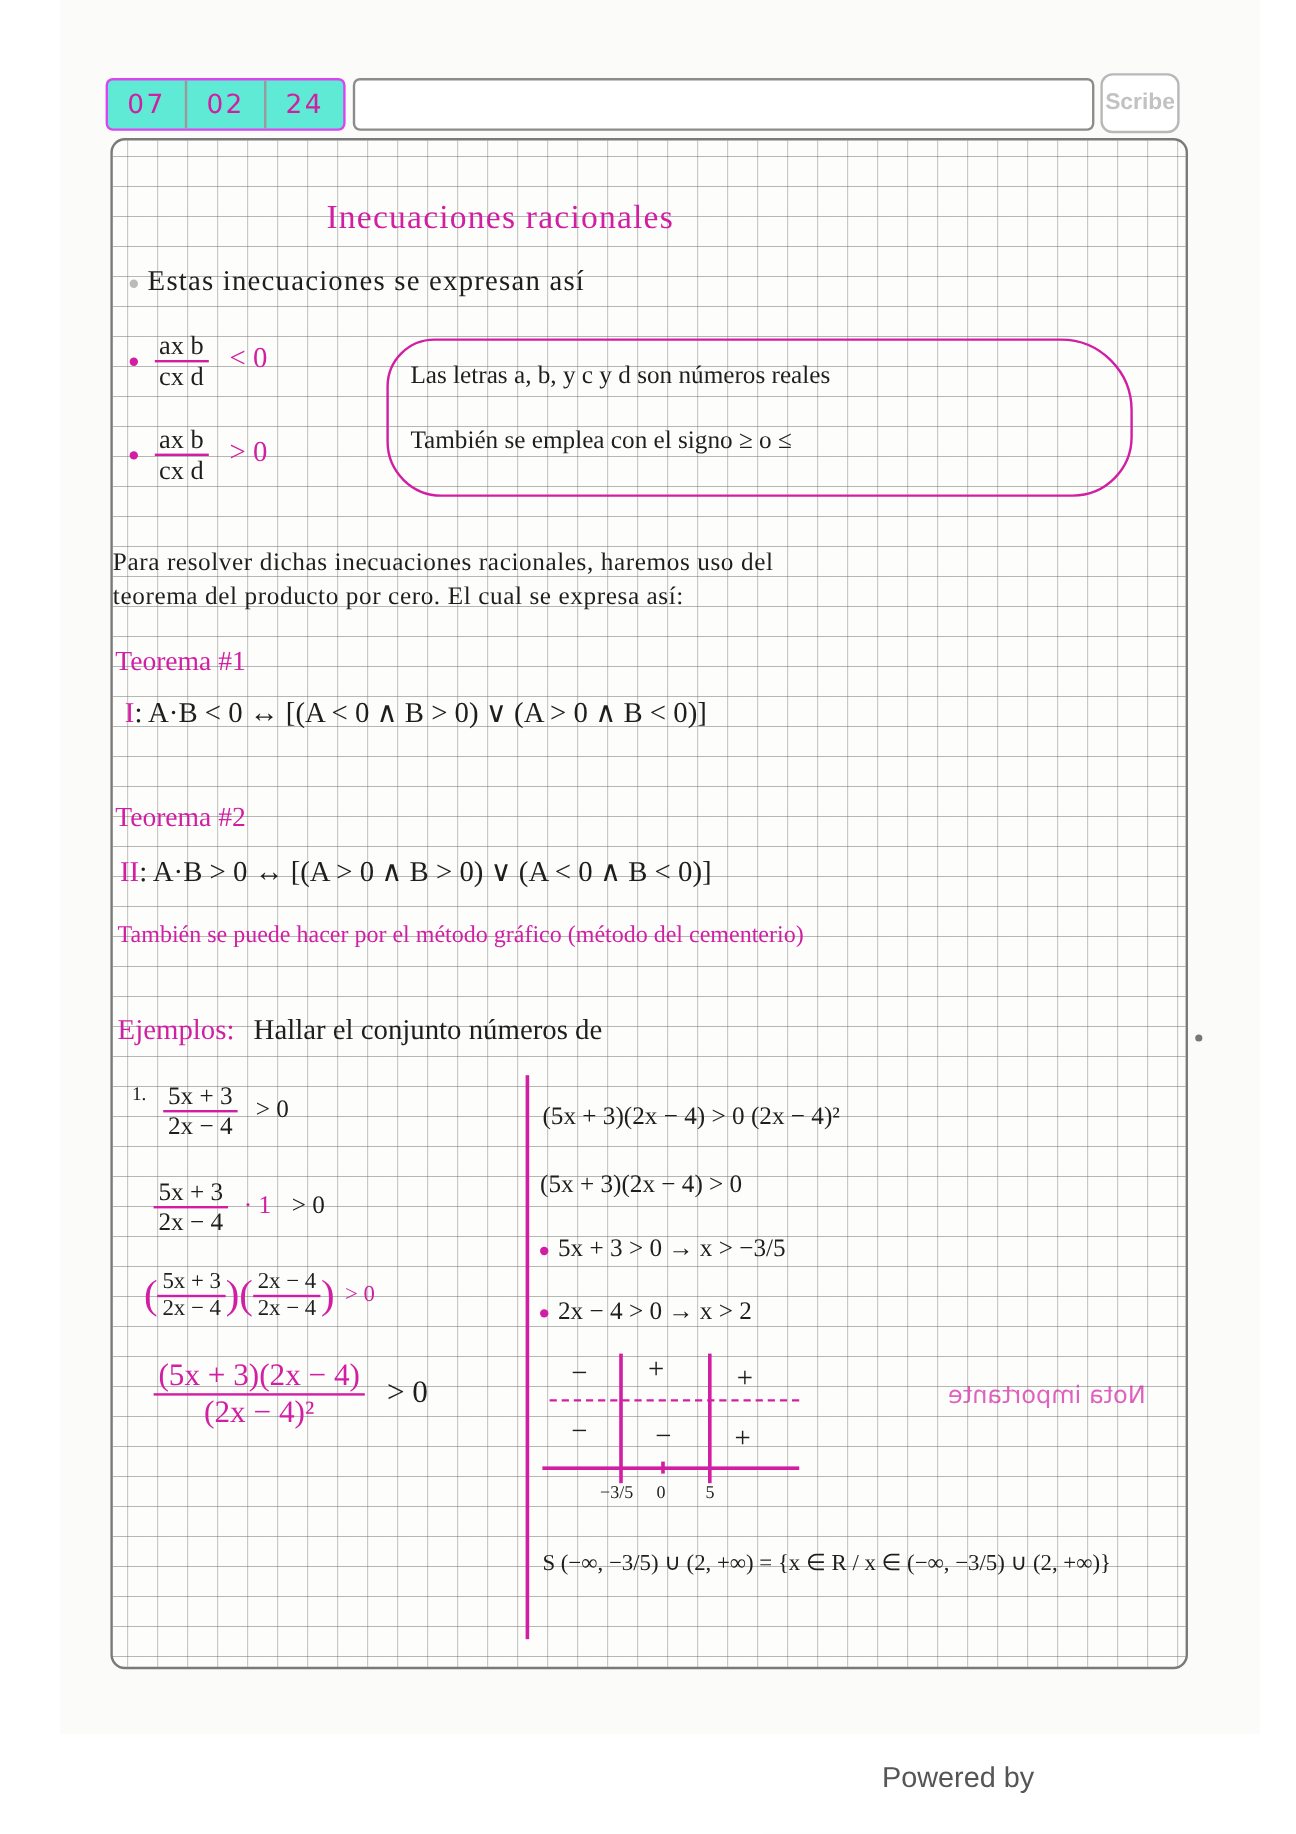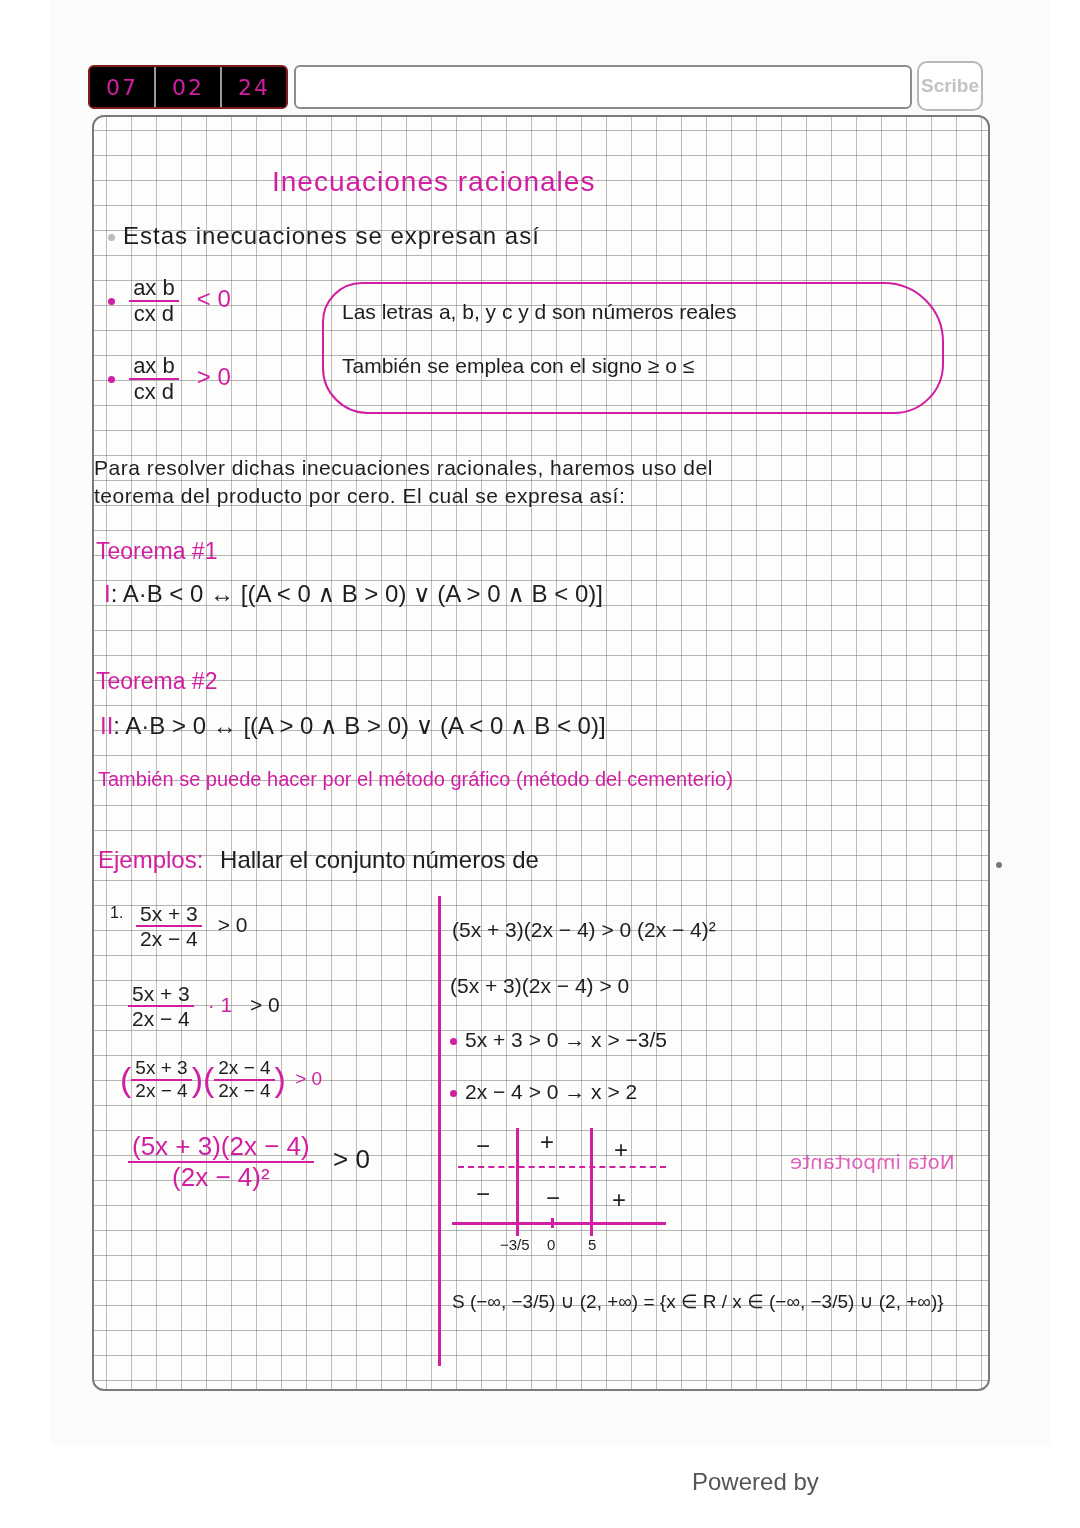--- a/index.html
+++ b/index.html
@@ -9,21 +9,21 @@
     font-family: "DejaVu Sans", sans-serif;
     color: #1d1d1d;
   }
   .scan {
     position: absolute; left: 50px; top: 0; width: 1000px; height: 1445px;
     background: #fbfbfa;
   }
   .header-row { position: absolute; top: 65px; left: 88px; height: 42px; }
   .date-box {
     position: absolute; left: 0; top: 0; width: 196px; height: 40px;
-    border: 2px solid #7f1d1d; border-radius: 6px; display: flex; background:#000000;
+    border: 2px solid #d946ef; border-radius: 6px; display: flex; background:#5eead4;
   }
   .date-cell {
     flex: 1; border-right: 2px solid #9a9a9a; display:flex; align-items:center; justify-content:center;
     color: #d11ea3; font-family: "DejaVu Sans", sans-serif; font-size: 22px; letter-spacing: 2px;
   }
   .date-cell:last-child { border-right: none; }
   .title-box {
     position: absolute; left: 206px; top: 0; width: 614px; height: 40px;
     border: 2px solid #8c8c8c; border-radius: 6px; background:#fff;
   }
@@ -37,37 +37,37 @@
     position: absolute; left: 92px; top: 115px; width: 894px; height: 1272px;
     border: 2.5px solid #7a7a7a; border-radius: 12px;
     background-color: #fdfdfc;
     background-image:
       linear-gradient(to right, rgba(110,110,110,0.45) 1px, transparent 1px),
       linear-gradient(to bottom, rgba(110,110,110,0.5) 1px, transparent 1px);
     background-size: 25px 25px;
     background-position: 12px 13px;
     overflow: hidden;
   }
-  .ink { position: absolute; font-family: Liberation Sans, sans-serif; color: #1e1e1e; white-space: nowrap; }
+  .ink { position: absolute; font-family: Liberation Serif, serif; color: #1e1e1e; white-space: nowrap; }
   .pink { color: #d11ea3; }
   .hand { font-size: 24px; letter-spacing: 1px; }
   .frac { display:inline-flex; flex-direction:column; align-items:center; vertical-align: middle; text-align: right; }
   .frac .num { border-bottom: 2.5px solid #d11ea3; padding: 0 4px; line-height: 1.1; }
   .frac .den { line-height: 1.1; padding: 0 4px; }
   .bullet { display:inline-block; width:7px; height:7px; border-radius:50%; background:#d11ea3; vertical-align:middle; margin-right:8px; }
   .bullet.grey { background:#bbb; }
   .cloud {
     position: absolute; left: 322px; top: 282px; width: 618px; height: 128px;
     border: 2.5px solid #d11ea3; border-radius: 40px 60px 50px 46px;
   }
   .vline { position:absolute; width: 2.5px; background:#d11ea3; }
   .hline { position:absolute; height: 2.5px; background:#d11ea3; }
   .dash-line { position:absolute; height:0; border-top: 2.5px dashed #d11ea3; }
   .bleed { position:absolute; color: rgba(150,150,150,0.35); font-size: 20px; transform: scaleX(-1); white-space: nowrap; }
-  .footer { position:absolute; left: 692px; top: 1468px; display:flex; align-items:center; gap: 18px; }
+  .footer { position:absolute; left: 735px; top: 1468px; display:flex; align-items:center; gap: 18px; }
   .powered { font-family: "Liberation Sans", sans-serif; font-size: 24px; color:#555; }
   .cs-badge {
     display:flex; align-items:center; gap: 10px; background:#efefef; border-radius: 10px;
     padding: 8px 14px;
   }
   .cs-logo {
     width: 30px; height: 30px; border-radius: 5px; background:#1e2a2f; position:relative; overflow:hidden;
     color:#fff; font-family:"Liberation Sans", sans-serif; font-weight:bold; font-size:14px;
     display:flex; align-items:flex-start; justify-content:center; padding-top:3px; box-sizing:border-box;
   }

